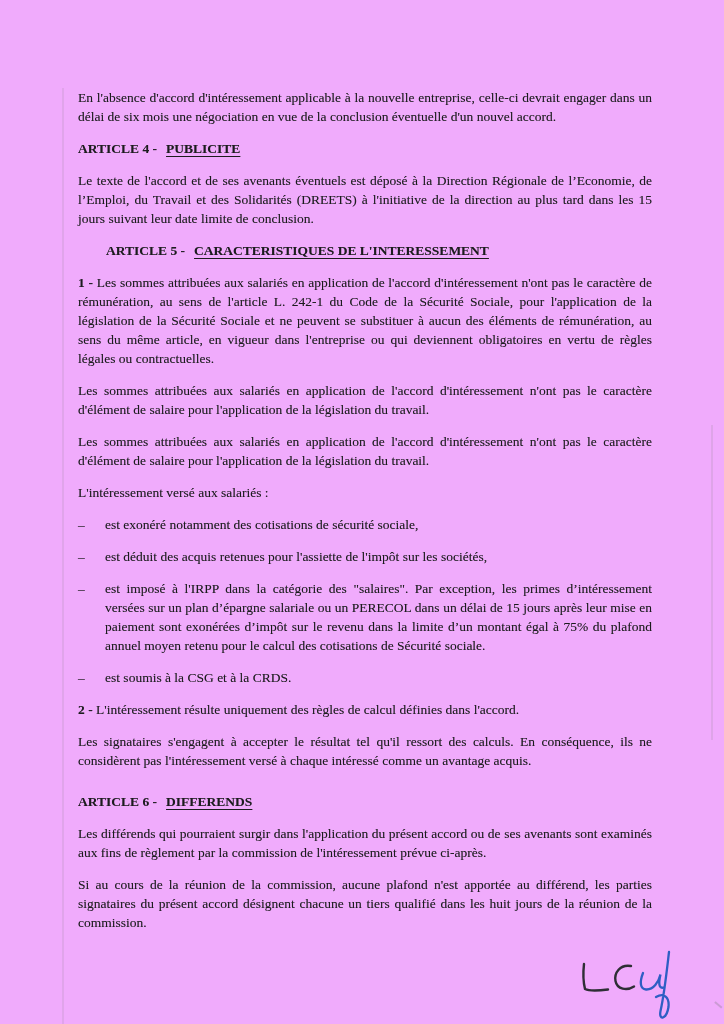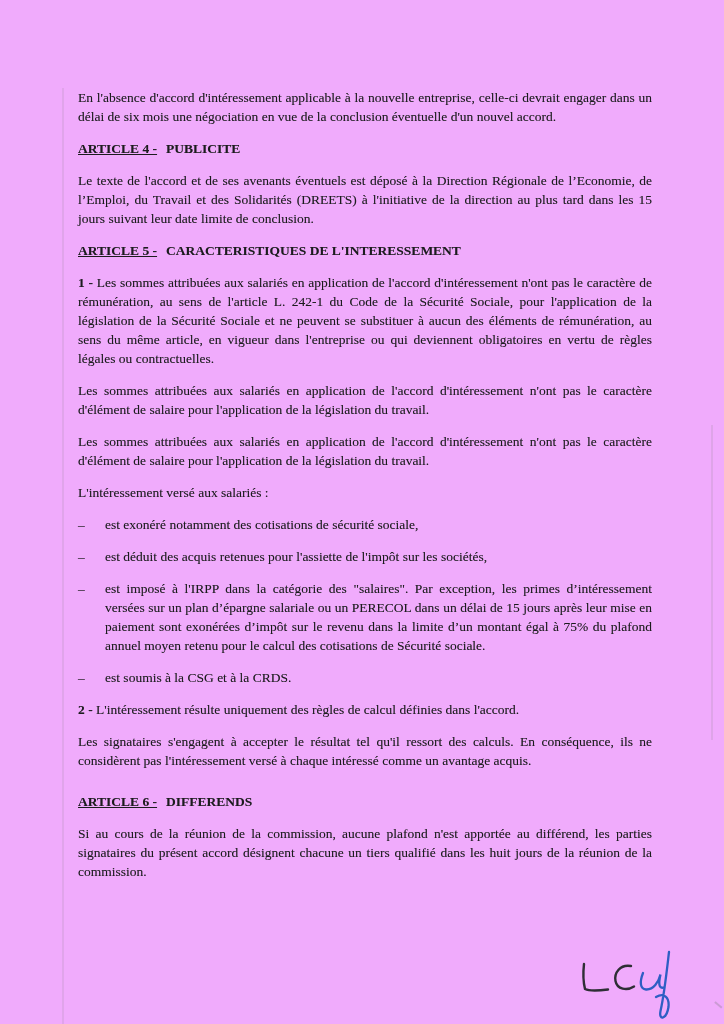--- a/index.html
+++ b/index.html
@@ -40,24 +40,25 @@
     text-align: justify;
     text-shadow: 0 0 0.5px rgba(40,40,40,0.35);
   }
   .p { margin: 0 0 13px 0; }
   .heading {
     font-weight: bold;
     margin: 0 0 13px 0;
     white-space: nowrap;
     text-align: left;
   }
-  .heading.mt-md { margin-top: 10px; }
+  .heading.mt-md { margin-top: 10px; margin-left: 28px; }
   .heading.mt-lg { margin-top: 22px; }
-  .h-label { margin-right: 9px; text-decoration: underline; }
+  .h-label { margin-right: 9px; }
   .h-title {
+    text-decoration: underline;
     text-decoration-thickness: 1.3px;
     text-underline-offset: 3px;
   }
   .num { font-weight: bold; }
   .bullets { margin: 6px 0 0 0; }
   .bullet { display: flex; margin: 0 0 13px 0; }
   .bullet .dash {
     flex: 0 0 27px;
     text-align: left;
   }
@@ -119,20 +120,21 @@
     </div>
 
     <p class="p"><span class="num">2 -</span> <span>L'intéressement résulte uniquement des règles de calcul définies dans l'accord.</span></p>
 
     <p class="p">Les signataires s'engagent à accepter le résultat tel qu'il ressort des calculs. En conséquence, ils ne considèrent pas l'intéressement versé à chaque intéressé comme un avantage acquis.</p>
 
     <div class="heading mt-lg">
       <span class="h-label">ARTICLE 6 -</span><span class="h-title">DIFFERENDS</span>
     </div>
 
+    <p class="p">Les différends qui pourraient surgir dans l'application du présent accord ou de ses avenants sont examinés aux fins de règlement par la commission de l'intéressement prévue ci-après.</p>
 
     <p class="p">Si au cours de la réunion de la commission, aucune plafond n'est apportée au différend, les parties signataires du présent accord désignent chacune un tiers qualifié dans les huit jours de la réunion de la commission.</p>
 
   </div>
 
   <div class="signature" title="">
     <svg viewBox="0 0 120 80" xmlns="http://www.w3.org/2000/svg">
 
       <path d="M14,19 C13,28 13.5,38 15,44 C20,46.5 30,45.5 38,44.5" fill="none" stroke="#2e2e35" stroke-width="2.4" stroke-linecap="round"></path>
 

